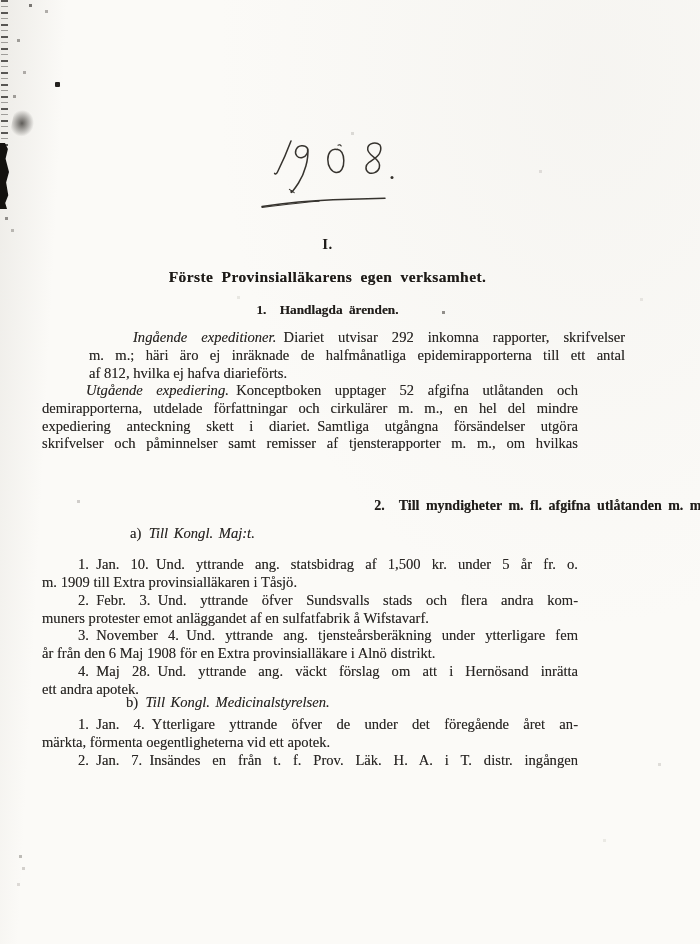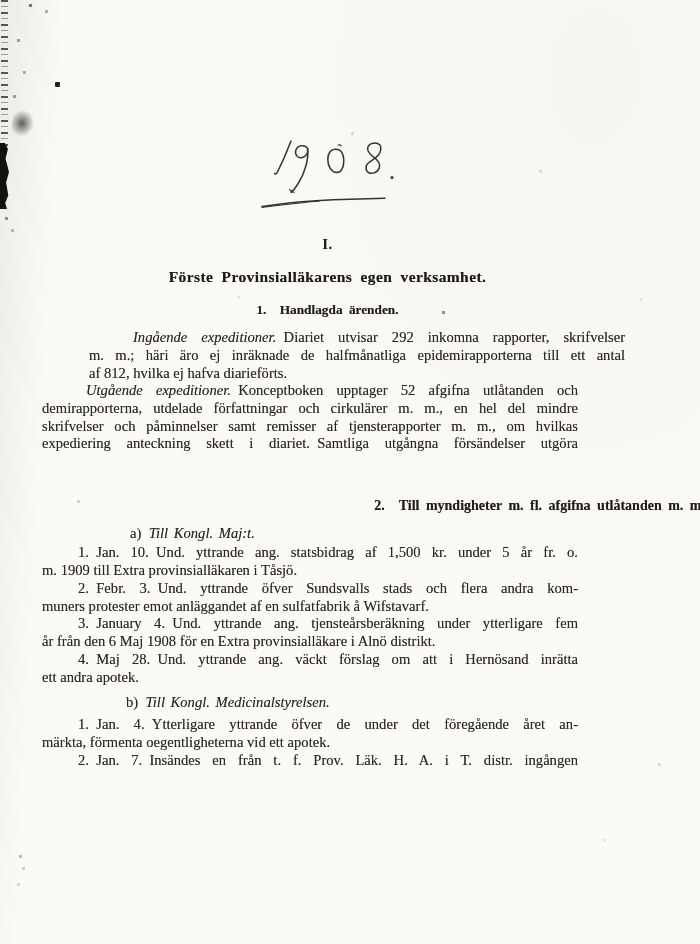--- a/index.html
+++ b/index.html
@@ -24,21 +24,21 @@
   .textcol { left:42px; width:536px; font-size:14.6px; }
   .jline   { line-height:17.8px; height:17.8px; text-align:justify; text-align-last:justify;
              white-space:nowrap; text-shadow:0 0 .5px rgba(42,39,35,.5); }
   .jline.last { text-align:center; text-align-last:left; white-space:normal; }
   .ind44 { text-indent:44px; }
   .ind36 { text-indent:36px; }
   .ital  { font-style:italic; }
   .subhead { font-size:14.6px; line-height:18px; word-spacing:2px; text-shadow:0 0 .5px rgba(42,39,35,.5); }
   .p1 { top:329px;margin-left:47px; } .p2 { top:382px; }
   .suba { top:524px; left:130px; } .subb { top:693px; left:126px; }
-  .lista { top:544px; } .listb { top:716px; }
+  .lista { top:556px; } .listb { top:716px; }
   .lista .jline, .listb .jline { line-height:17.85px; height:17.85px; }
 
   
   .edge-noise { left:1px; top:0; width:7px; height:146px; opacity:.8;
     background:repeating-linear-gradient(178deg,
       rgba(18,16,14,.85) 0 2px, rgba(0,0,0,0) 2px 6px,
       rgba(18,16,14,.45) 6px 7px, rgba(0,0,0,0) 7px 12px); }
   .edge-bar { left:0; top:143px; width:9px; height:66px; background:#14120f;
     clip-path:polygon(0 0,55% 0,88% 9%,62% 24%,100% 44%,68% 60%,92% 79%,58% 91%,78% 100%,0 100%); }
   .smudge { left:12px; top:110px; width:22px; height:27px;
@@ -109,36 +109,36 @@
 
   <div class="abs centered h1">1. Handlagda ärenden.</div>
 
   <div class="abs textcol p1">
     <div class="jline ind44"><span class="ital">Ingående expeditioner.</span><span> Diariet utvisar 292 inkomna rapporter, skrifvelser</span></div>
     <div class="jline">m. m.; häri äro ej inräknade de halfmånatliga epidemirapporterna till ett antal</div>
     <div class="jline last">af 812, hvilka ej hafva diarieförts.</div>
   </div>
 
   <div class="abs textcol p2">
-    <div class="jline ind44"><span class="ital">Utgående expeditioner.</span><span> Konceptboken upptager 52 afgifna utlåtanden och</span></div>
+    <div class="jline ind44"><span class="ital">Utgående expediering.</span><span> Konceptboken upptager 52 afgifna utlåtanden och</span></div>
     <div class="jline">demirapporterna, utdelade författningar och cirkulärer m. m., en hel del mindre</div>
+    <div class="jline">expediering anteckning skett i diariet. Samtliga utgångna försändelser utgöra</div>
     <div class="jline">skrifvelser och påminnelser samt remisser af tjensterapporter m. m., om hvilkas</div>
-    <div class="jline">expediering anteckning skett i diariet. Samtliga utgångna försändelser utgöra</div>
   </div>
 
   <div class="abs h2">2. Till myndigheter m. fl. afgifna utlåtanden m. m.</div>
 
   <div class="abs subhead suba"><span>a) </span><span class="ital">Till Kongl. Maj:t.</span></div>
 
   <div class="abs textcol lista">
     <div class="jline ind36">1. Jan. 10. Und. yttrande ang. statsbidrag af 1,500 kr. under 5 år fr. o.</div>
     <div class="jline last">m. 1909 till Extra provinsialläkaren i Tåsjö.</div>
     <div class="jline ind36">2. Febr. 3. Und. yttrande öfver Sundsvalls stads och flera andra kom-</div>
     <div class="jline last">muners protester emot anläggandet af en sulfatfabrik å Wifstavarf.</div>
-    <div class="jline ind36">3. January 4. Und. yttrande ang. tjensteårsberäkning under ytterligare fem</div>
+    <div class="jline ind36">3. November 4. Und. yttrande ang. tjensteårsberäkning under ytterligare fem</div>
     <div class="jline last">år från den 6 Maj 1908 för en Extra provinsialläkare i Alnö distrikt.</div>
     <div class="jline ind36">4. Maj 28. Und. yttrande ang. väckt förslag om att i Hernösand inrätta</div>
     <div class="jline last">ett andra apotek.</div>
   </div>
 
   <div class="abs subhead subb"><span>b) </span><span class="ital">Till Kongl. Medicinalstyrelsen.</span></div>
 
   <div class="abs textcol listb">
     <div class="jline ind36">1. Jan. 4. Ytterligare yttrande öfver de under det föregående året an-</div>
     <div class="jline last">märkta, förmenta oegentligheterna vid ett apotek.</div>

